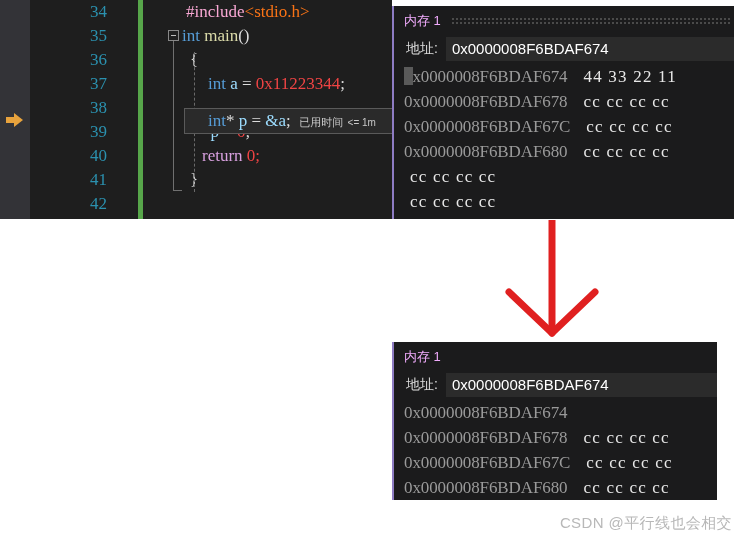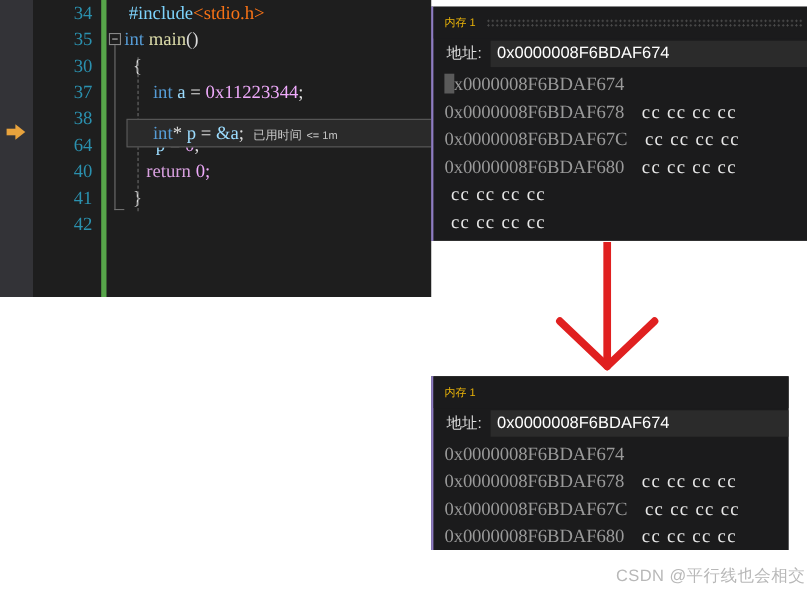--- a/index.html
+++ b/index.html
@@ -6,24 +6,25 @@
   body{
     width:734px;height:541px;
     background:#ffffff;
     font-family:"Liberation Sans", sans-serif;
     overflow:hidden;
     position:relative;
   }
 
   
   #code-editor{
-    position:absolute;left:0;top:0;width:392px;height:270px;
+    position:absolute;left:0;top:0;width:392px;height:219px;
     background:#1e1e1e;
     display:flex;
     overflow:hidden;
+    gap:23px;
   }
   .editor-breakpoint-margin{
     width:30px;flex:0 0 30px;background:#333337;position:relative;
   }
   .editor-linenum-col{
     width:62px;flex:0 0 62px;background:#1e1e1e;
     text-align:right;padding-right:8px;box-sizing:border-box;
   }
   .editor-change-bar{
     width:5px;flex:0 0 5px;background:#57a64a;
@@ -38,22 +39,22 @@
     font-size:17px;color:#2b91af;
   }
   .cl{
     height:24px;line-height:24px;
     font-family:"Liberation Serif", serif;
     font-size:17px;color:#dcdcdc;white-space:pre;
     padding-left:6px;
   }
   .kw{color:#569cd6;}
   .fn{color:#dcdcaa;}
-  .num{color:#f0abfc;}
-  .pp{color:#7dd3fc;}
+  .num{color:#ef4444;}
+  .pp{color:#f9a8d4;}
   .inc{color:#f97316;}
   .ctrl{color:#d8a0df;margin-top:32px;}
   .var{color:#9cdcfe;}
   .punc{color:#dcdcdc;}
 
   
   .exec-arrow{
     position:absolute;left:6px;top:113px;width:18px;height:14px;
   }
   .exec-arrow .shaft{
@@ -120,21 +121,21 @@
     left:392px;top:342px;width:325px;height:158px;
     border-left:2px solid #8e7cc3;
   }
   .mem-titlebar{
     height:29px;display:flex;align-items:center;
     padding-left:10px;box-sizing:border-box;
     background:#1b1b1c;
   }
   .mem-title{
     font-family:"Liberation Sans", sans-serif;
-    font-size:10px;color:#eab308;white-space:nowrap;
+    font-size:13px;color:#f0abfc;white-space:nowrap;
   }
   .mem-title-dots{
     flex:1 1 auto;height:8px;margin-left:10px;margin-right:4px;
     background-image:radial-gradient(circle, #4a4a4a 0.8px, transparent 0.9px);
     background-size:4px 4px;
   }
   .mem-addrbar{
     height:28px;display:flex;align-items:center;
     padding-left:12px;box-sizing:border-box;
   }
@@ -196,24 +197,24 @@
   <div class="editor-breakpoint-margin">
     <div class="exec-arrow">
       <div class="shaft"></div>
         <div class="head"></div>
     </div>
   </div>
 
   <div class="editor-linenum-col">
     <div class="ln">34</div>
     <div class="ln">35</div>
-    <div class="ln">30</div>
+    <div class="ln">36</div>
     <div class="ln">37</div>
     <div class="ln">38</div>
-    <div class="ln">64</div>
+    <div class="ln">39</div>
     <div class="ln">40</div>
     <div class="ln">41</div>
     <div class="ln">42</div>
   </div>
 
   <div class="editor-change-bar"></div>
 
   <div class="editor-code-col">
 
     <div class="collapse-box"></div>
@@ -253,20 +254,21 @@
   </div>
 
   <div class="mem-addrbar">
     <span class="mem-addr-label">地址:</span>
     <span class="mem-addr-input">0x0000008F6BDAF674</span>
   </div>
 
   <div class="mem-rows">
     <div class="mem-row">
       <span class="mem-row-addr">0x0000008F6BDAF674</span>
+      <span class="mem-row-bytes">44 33 22 11</span>
     </div>
     <div class="mem-row">
       <span class="mem-row-addr">0x0000008F6BDAF678</span>
       <span class="mem-row-bytes">cc cc cc cc</span>
     </div>
     <div class="mem-row">
       <span class="mem-row-addr">0x0000008F6BDAF67C</span>
       <span class="mem-row-bytes">cc cc cc cc</span>
     </div>
     <div class="mem-row">

